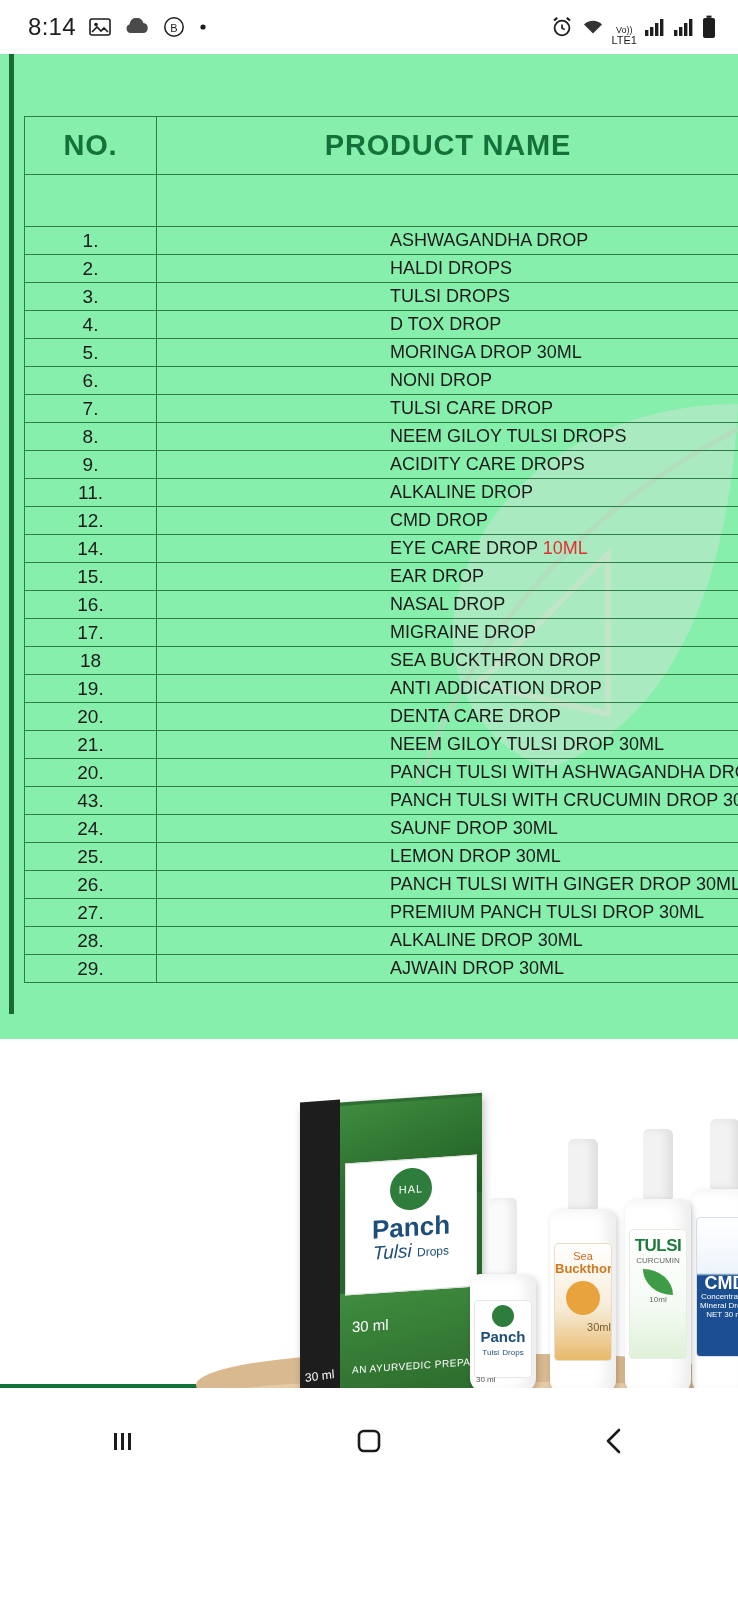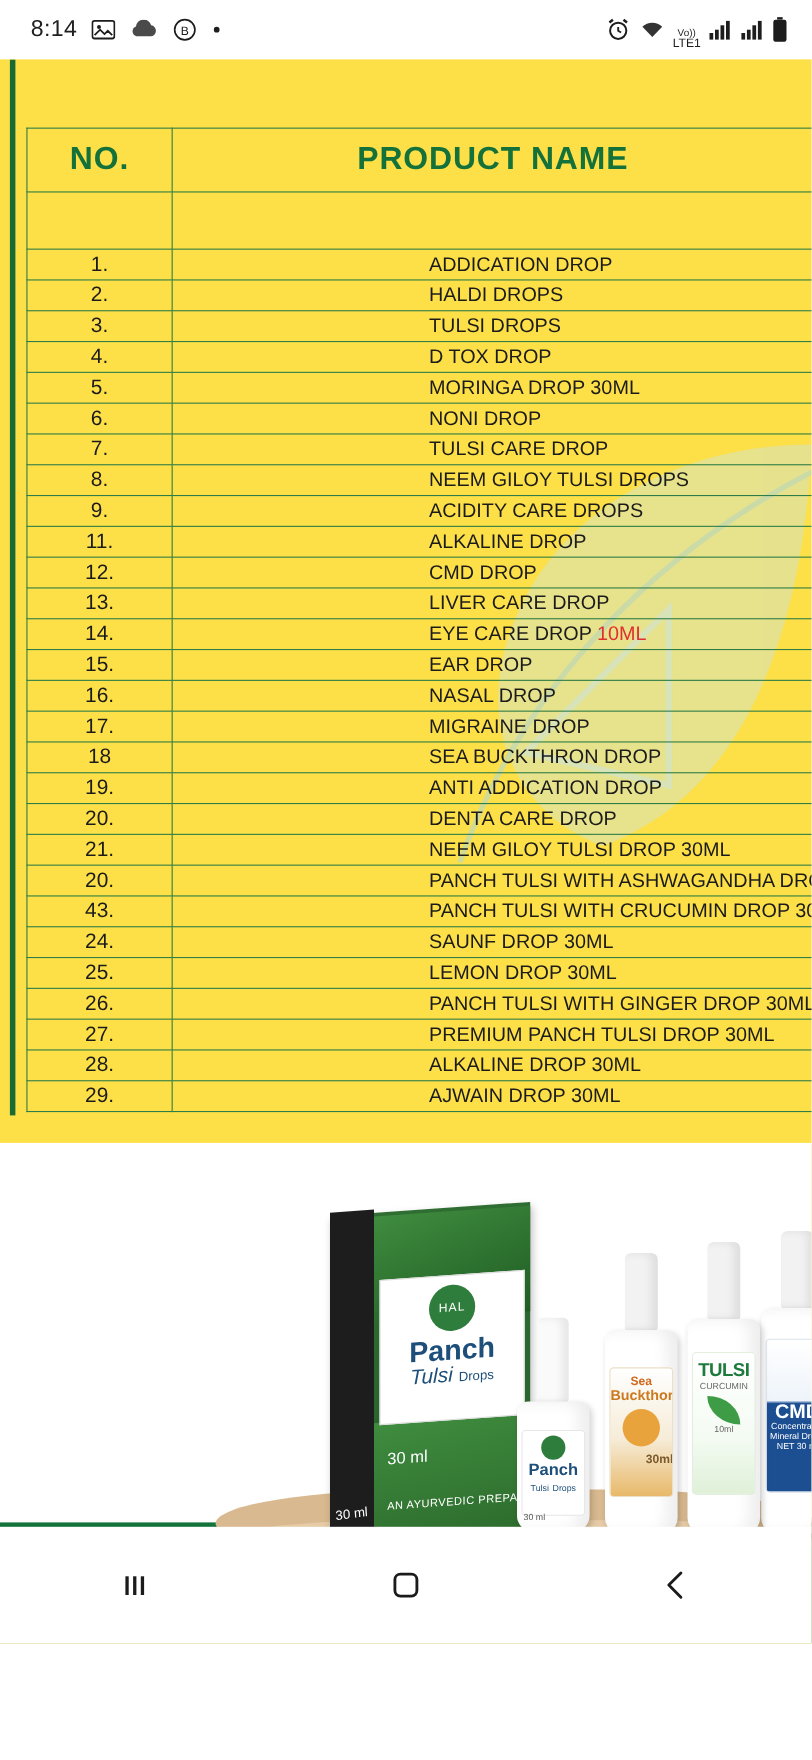--- a/index.html
+++ b/index.html
@@ -25,38 +25,38 @@
     align-items: center;
     justify-content: space-between;
     padding: 0 22px 0 28px;
   }
   .status-left {
     display: flex;
     align-items: center;
     gap: 13px;
   }
   .status-clock {
-    font-size: 21px;
+    font-size: 24px;
     color: #202020;
     letter-spacing: .3px;
   }
   .status-right {
     display: flex;
     align-items: center;
     gap: 7px;
   }
   .ic { display: inline-block; color: #1d1d1d; line-height: 1; }
   .ic svg { display: block; }
 
   
   .content {
     position: relative;
     width: 738px;
     height: 1440px;
-    background: #fde047;
+    background: #86efac;
     overflow: hidden;
   }
 
   
   .page-edge {
     position: absolute;
     left: 9px; top: 0;
     width: 5px; height: 960px;
     background: #1a6b33;
   }
@@ -272,21 +272,21 @@
   .b1lab { top: 26px; height: 78px; background: #fff; border: 1px solid #e6e6e6;}
   .b1lab .lg { width: 22px;height:22px;border-radius:50%;background:#2f7d3c;margin:4px auto 2px;}
   .b1lab .bn { font-size: 15px; font-weight: bold; color:#1d4f7a; line-height:1;}
   .b1lab .bs { font-size: 12px; color:#1d4f7a; font-style: italic;}
   .b1lab .bs span{font-size:8px;font-style:normal;}
   .b1ml { position:absolute; left:6px; bottom:8px; font-size:8px; color:#555;}
 
   .b2 { left: 550px; width: 66px; height: 185px; }
   .c2 { left: 568px; bottom: 285px; width: 30px; height: 70px; }
   .b2lab { top: 34px; height: 118px; background: linear-gradient(180deg,#fff 0%,#f6ecd8 55%,#e8b96a 100%); border:1px solid #eadfc6;}
-  .b2t1 { font-size: 11px; color:#d2691e; font-weight: bold; margin-top:6px;}
+  .b2t1 { font-size: 11px; color:#d2691e; font-weight: normal; margin-top:6px;}
   .b2t2 { font-size: 13px; color:#cc7a1f; font-weight: bold; line-height:1;}
   .b2circ { width: 34px;height:34px;border-radius:50%;background:#e8a33d;margin:6px auto 0;}
 
   .b3 { left: 625px; width: 66px; height: 195px; }
   .c3 { left: 643px; bottom: 295px; width: 30px; height: 70px; }
   .b3lab { top: 30px; height: 130px; background: linear-gradient(180deg,#ffffff 0%,#f4fbf3 60%,#dff0d8 100%); border:1px solid #e3eede;}
   .b3t1 { font-size: 17px; font-weight: bold; color:#1f7a3d; letter-spacing:-.5px; margin-top:6px;}
   .b3t2 { font-size: 8px; color:#666; }
   .b3leaf { width: 30px; height: 26px; margin: 4px auto 0; background:#3f9c46; border-radius: 0 100% 0 100%;}
 
@@ -403,21 +403,21 @@
             <th>PRODUCT NAME</th>
           </tr>
         </thead>
         <tbody id="tbody">
           <tr class="spacer-row">
               <td></td>
               <td></td>
             </tr>
         <tr>
               <td class="num">1.</td>
-              <td class="name"><span>ADDICATION DROP</span></td>
+              <td class="name"><span>ASHWAGANDHA DROP</span></td>
             </tr>
             <tr>
               <td class="num">2.</td>
               <td class="name"><span>HALDI DROPS</span></td>
             </tr>
             <tr>
               <td class="num">3.</td>
               <td class="name"><span>TULSI DROPS</span></td>
             </tr>
             <tr>
@@ -444,24 +444,20 @@
               <td class="num">9.</td>
               <td class="name"><span>ACIDITY CARE DROPS</span></td>
             </tr>
             <tr>
               <td class="num">11.</td>
               <td class="name"><span>ALKALINE DROP</span></td>
             </tr>
             <tr>
               <td class="num">12.</td>
               <td class="name"><span>CMD DROP</span></td>
-            </tr>
-            <tr>
-              <td class="num">13.</td>
-              <td class="name"><span>LIVER CARE DROP</span></td>
             </tr>
             <tr>
               <td class="num">14.</td>
               <td class="name"><span>EYE CARE DROP </span><span class="hl">10ML</span></td>
             </tr>
             <tr>
               <td class="num">15.</td>
               <td class="name"><span>EAR DROP</span></td>
             </tr>
             <tr>

